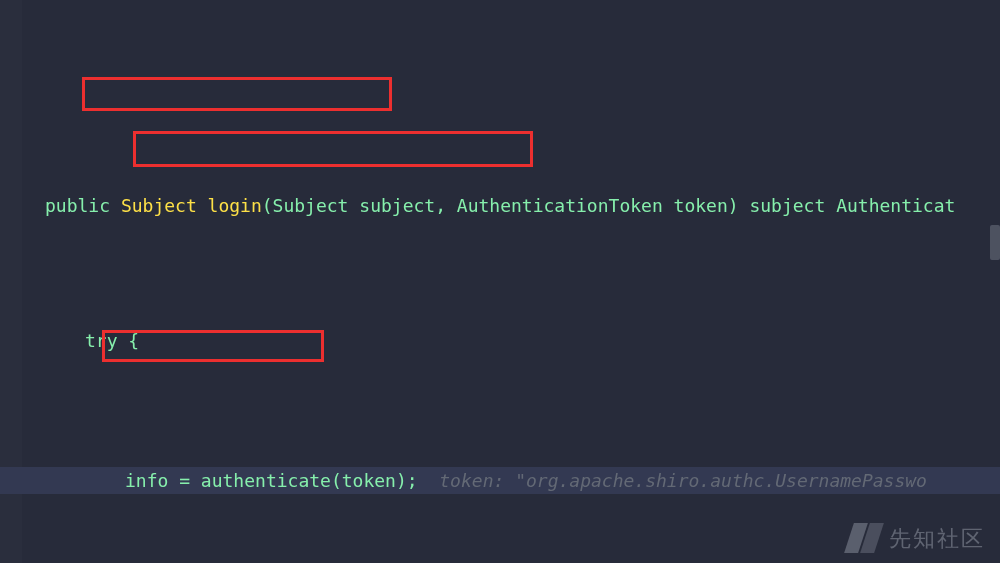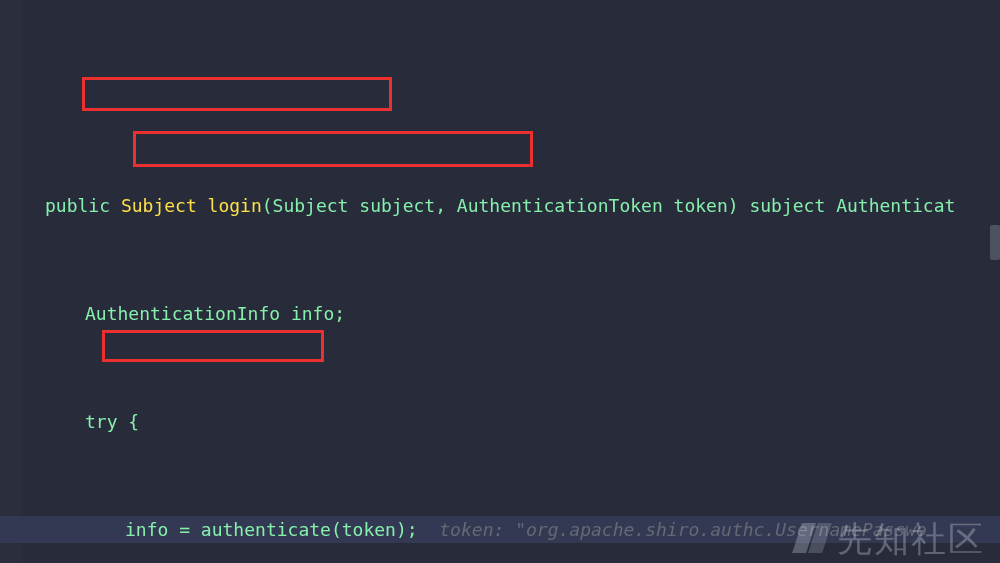--- a/index.html
+++ b/index.html
@@ -32,20 +32,21 @@
     padding-top: 3px;
   }
   .line {
     display: block;
     min-height: 27px;
     position: relative;
   }
   
   .current {
     background: #333952;
+    margin-top: 32px;
   }
   .current::before {
     content: "";
     position: absolute;
     left: -25px;
     top: 0;
     width: 25px;
     height: 27px;
     background: #333952;
   }
@@ -70,21 +71,21 @@
   
   .watermark {
     position: absolute;
     right: 15px;
     bottom: 10px;
     display: flex;
     align-items: center;
     gap: 10px;
     color: rgba(200,205,218,0.35);
     font-family: "PingFang SC","Microsoft YaHei",sans-serif;
-    font-size: 35px;
+    font-size: 22px;
     letter-spacing: 2px;
     pointer-events: none;
   }
   .watermark .logo {
     width: 30px; height: 30px;
     position: relative;
   }
   .watermark .logo::before,
   .watermark .logo::after {
     content:"";
@@ -111,21 +112,20 @@
 </head>
 <body>
 
 <div class="editor">
   <div class="gutter"></div>
 
   <div class="code">
 
     <span class="line i1"><span class="kw">public</span> <span class="typ">Subject</span> <span class="def">login</span><span class="plain">(Subject subject, AuthenticationToken token) </span><span class="kw">subject</span><span class="plain"> Authenticat</span></span>
 
-    <span class="line i2"><span class="plain">AuthenticationInfo info;</span></span>
 
     <span class="line i2"><span class="kw">try</span><span class="plain"> {</span></span>
 
     <span class="line i3 current"><span class="plain">info = authenticate(token);</span><span class="hint">  token: "org.apache.shiro.authc.UsernamePasswo</span></span>
 
     
 
     
 
     

